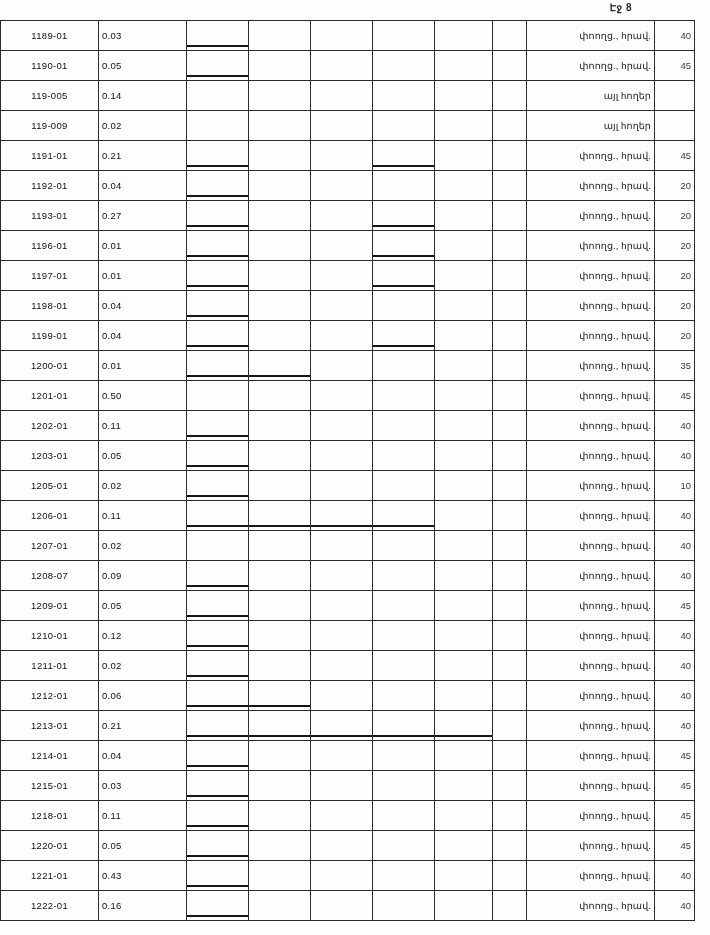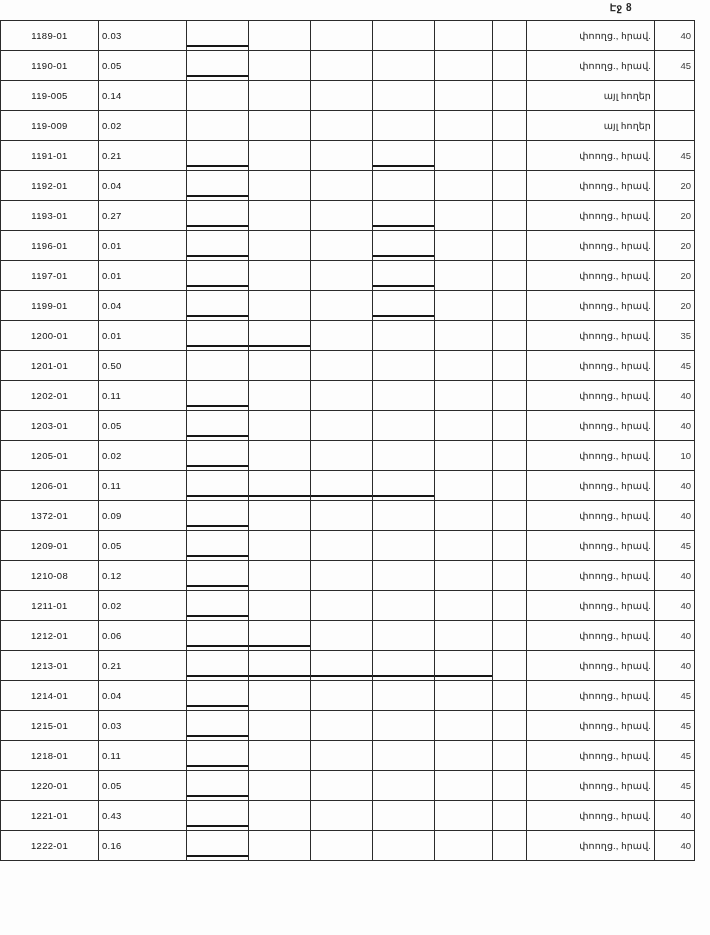--- a/index.html
+++ b/index.html
@@ -339,20 +339,44 @@
           <td class="cell-blank">
             <span class="stroke none"></span>
           </td>
           <td class="cell-blank">
             <span class="stroke none"></span>
           </td>
           <td class="cell-desc">փոողց., hրավ.</td>
           <td class="cell-num">20</td>
         </tr>
         <tr>
+          <td class="cell-code">1198-01</td>
+          <td class="cell-val">0.04</td>
+          <td class="cell-blank">
+            <span class="stroke heavy"></span>
+          </td>
+          <td class="cell-blank">
+            <span class="stroke none"></span>
+          </td>
+          <td class="cell-blank">
+            <span class="stroke none"></span>
+          </td>
+          <td class="cell-blank">
+            <span class="stroke none"></span>
+          </td>
+          <td class="cell-blank">
+            <span class="stroke none"></span>
+          </td>
+          <td class="cell-blank">
+            <span class="stroke none"></span>
+          </td>
+          <td class="cell-desc">փոողց., hրավ.</td>
+          <td class="cell-num">20</td>
+        </tr>
+        <tr>
           <td class="cell-code">1199-01</td>
           <td class="cell-val">0.04</td>
           <td class="cell-blank">
             <span class="stroke heavy"></span>
           </td>
           <td class="cell-blank">
             <span class="stroke none"></span>
           </td>
           <td class="cell-blank">
             <span class="stroke none"></span>
@@ -507,21 +531,45 @@
           <td class="cell-blank">
             <span class="stroke none"></span>
           </td>
           <td class="cell-blank">
             <span class="stroke none"></span>
           </td>
           <td class="cell-desc">փոողց., hրավ.</td>
           <td class="cell-num">40</td>
         </tr>
         <tr>
-          <td class="cell-code">1372-01</td>
+          <td class="cell-code">1207-01</td>
+          <td class="cell-val">0.02</td>
+          <td class="cell-blank">
+            <span class="stroke none"></span>
+          </td>
+          <td class="cell-blank">
+            <span class="stroke none"></span>
+          </td>
+          <td class="cell-blank">
+            <span class="stroke none"></span>
+          </td>
+          <td class="cell-blank">
+            <span class="stroke none"></span>
+          </td>
+          <td class="cell-blank">
+            <span class="stroke none"></span>
+          </td>
+          <td class="cell-blank">
+            <span class="stroke none"></span>
+          </td>
+          <td class="cell-desc">փոողց., hրավ.</td>
+          <td class="cell-num">40</td>
+        </tr>
+        <tr>
+          <td class="cell-code">1208-07</td>
           <td class="cell-val">0.09</td>
           <td class="cell-blank">
             <span class="stroke heavy"></span>
           </td>
           <td class="cell-blank">
             <span class="stroke none"></span>
           </td>
           <td class="cell-blank">
             <span class="stroke none"></span>
           </td>
@@ -555,21 +603,21 @@
           <td class="cell-blank">
             <span class="stroke none"></span>
           </td>
           <td class="cell-blank">
             <span class="stroke none"></span>
           </td>
           <td class="cell-desc">փոողց., hրավ.</td>
           <td class="cell-num">45</td>
         </tr>
         <tr>
-          <td class="cell-code">1210-08</td>
+          <td class="cell-code">1210-01</td>
           <td class="cell-val">0.12</td>
           <td class="cell-blank">
             <span class="stroke heavy"></span>
           </td>
           <td class="cell-blank">
             <span class="stroke none"></span>
           </td>
           <td class="cell-blank">
             <span class="stroke none"></span>
           </td>

